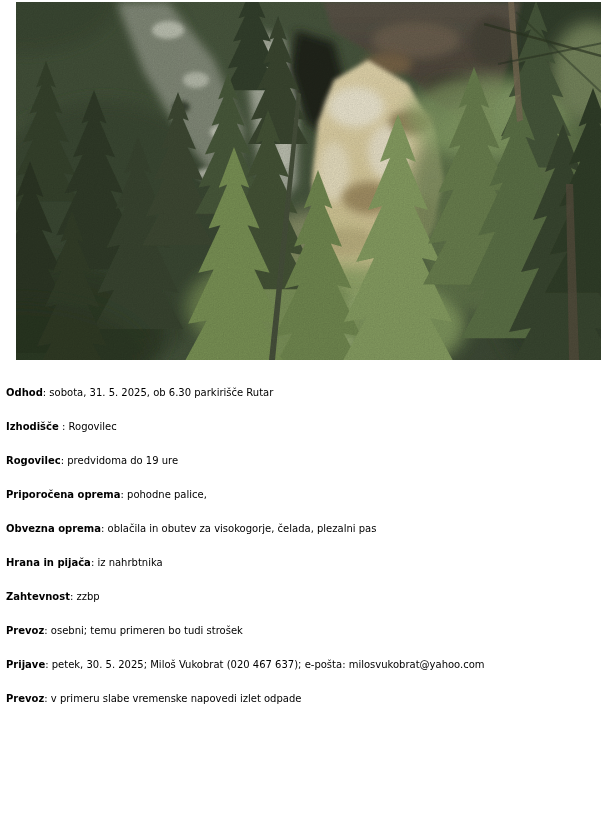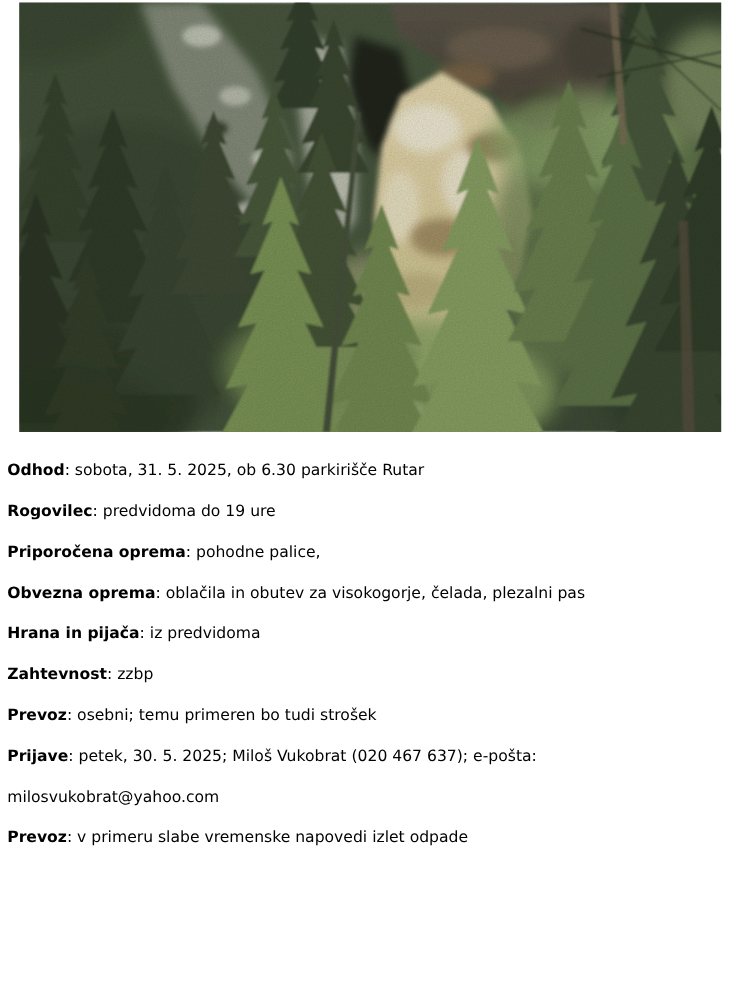--- a/index.html
+++ b/index.html
@@ -3,21 +3,21 @@
 <meta charset="utf-8">
 <style>
   html,body{margin:0;padding:0;}
   body{
     width:615px;height:819px;overflow:hidden;background:#ffffff;
     font-family:"DejaVu Sans","Liberation Sans",sans-serif;
     color:#000;
   }
   .photo-wrap{margin:2px 0 0 16px;width:585px;height:358px;}
   .photo-wrap svg{display:block;width:585px;height:358px;}
-  .details{margin:16px 6px 0 6px;font-size:13px;line-height:34px;}
+  .details{margin:16px 6px 0 6px;font-size:10px;line-height:34px;}
   .details p{margin:0;}
   .details b{font-weight:bold;}
 </style>
 </head>
 <body>
 
 <div class="photo-wrap">
   <svg viewBox="0 0 585 358" preserveAspectRatio="none" role="img" aria-label="Fotografija strme gozdnate stene: smreke in macesni, v sredini s soncem obsijan svetel skalni podor, levo sivo skalovje">
     <defs>
       <linearGradient id="gBase" x1="0" y1="0" x2="1" y2="1">
@@ -137,21 +137,22 @@
       <ellipse cx="0" cy="358" rx="130" ry="60" fill="#2b3524" opacity="0.35" filter="url(#b8)"></ellipse>
       <ellipse cx="10" cy="0" rx="90" ry="50" fill="#33402c" opacity="0.35" filter="url(#b8)"></ellipse>
     </g>
 
     <rect x="0" y="0" width="585" height="358" filter="url(#grain)" opacity="0.22"></rect>
   </svg>
 </div>
 
 <main class="details">
   <p><b>Odhod</b><span>: sobota, 31. 5. 2025, ob 6.30 parkirišče Rutar</span></p>
+  <p><b>Izhodišče</b><span> : Rogovilec</span></p>
   <p><b>Rogovilec</b><span>: predvidoma do 19 ure</span></p>
   <p><b>Priporočena oprema</b><span>: pohodne palice,</span></p>
   <p><b>Obvezna oprema</b><span>: oblačila in obutev za visokogorje, čelada, plezalni pas</span></p>
-  <p><b>Hrana in pijača</b><span>: iz predvidoma</span></p>
+  <p><b>Hrana in pijača</b><span>: iz nahrbtnika</span></p>
   <p><b>Zahtevnost</b><span>: zzbp</span></p>
   <p><b>Prevoz</b><span>: osebni; temu primeren bo tudi strošek</span></p>
   <p><b>Prijave</b><span>: petek, 30. 5. 2025; Miloš Vukobrat (020 467 637); e-pošta: milosvukobrat@yahoo.com</span></p>
   <p><b>Prevoz</b><span>: v primeru slabe vremenske napovedi izlet odpade</span></p>
 </main>
 
 </body></html>

